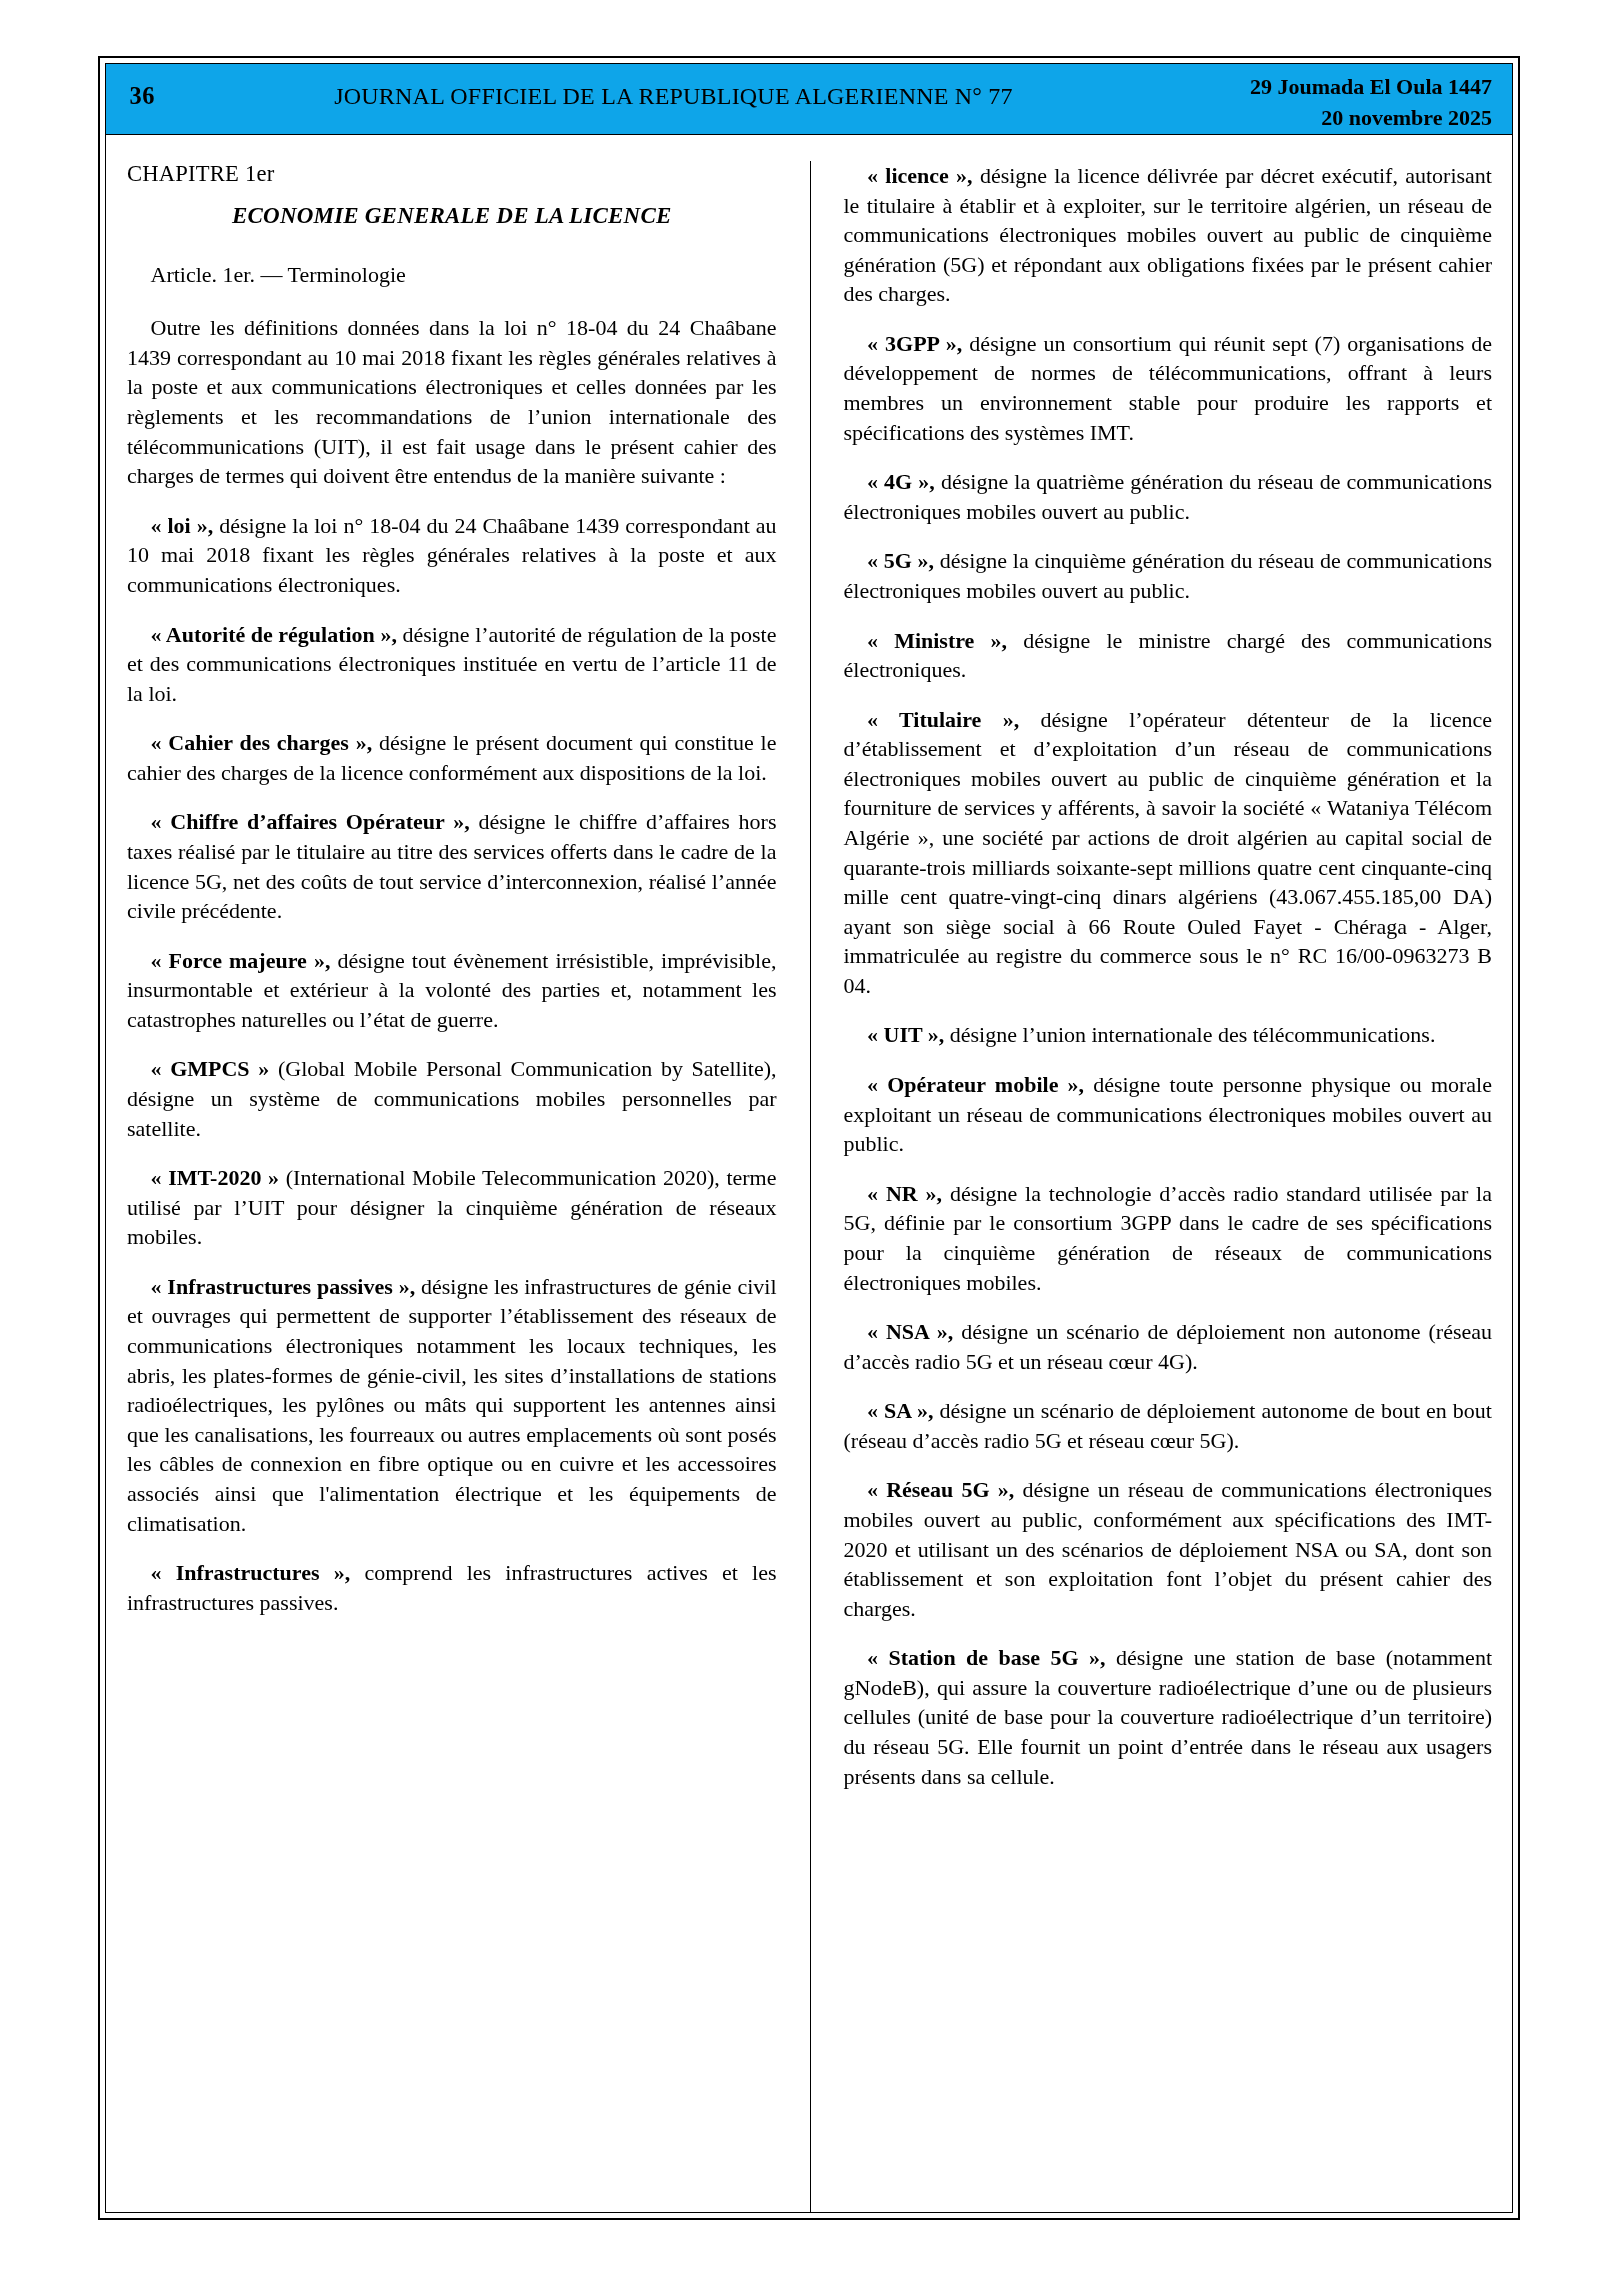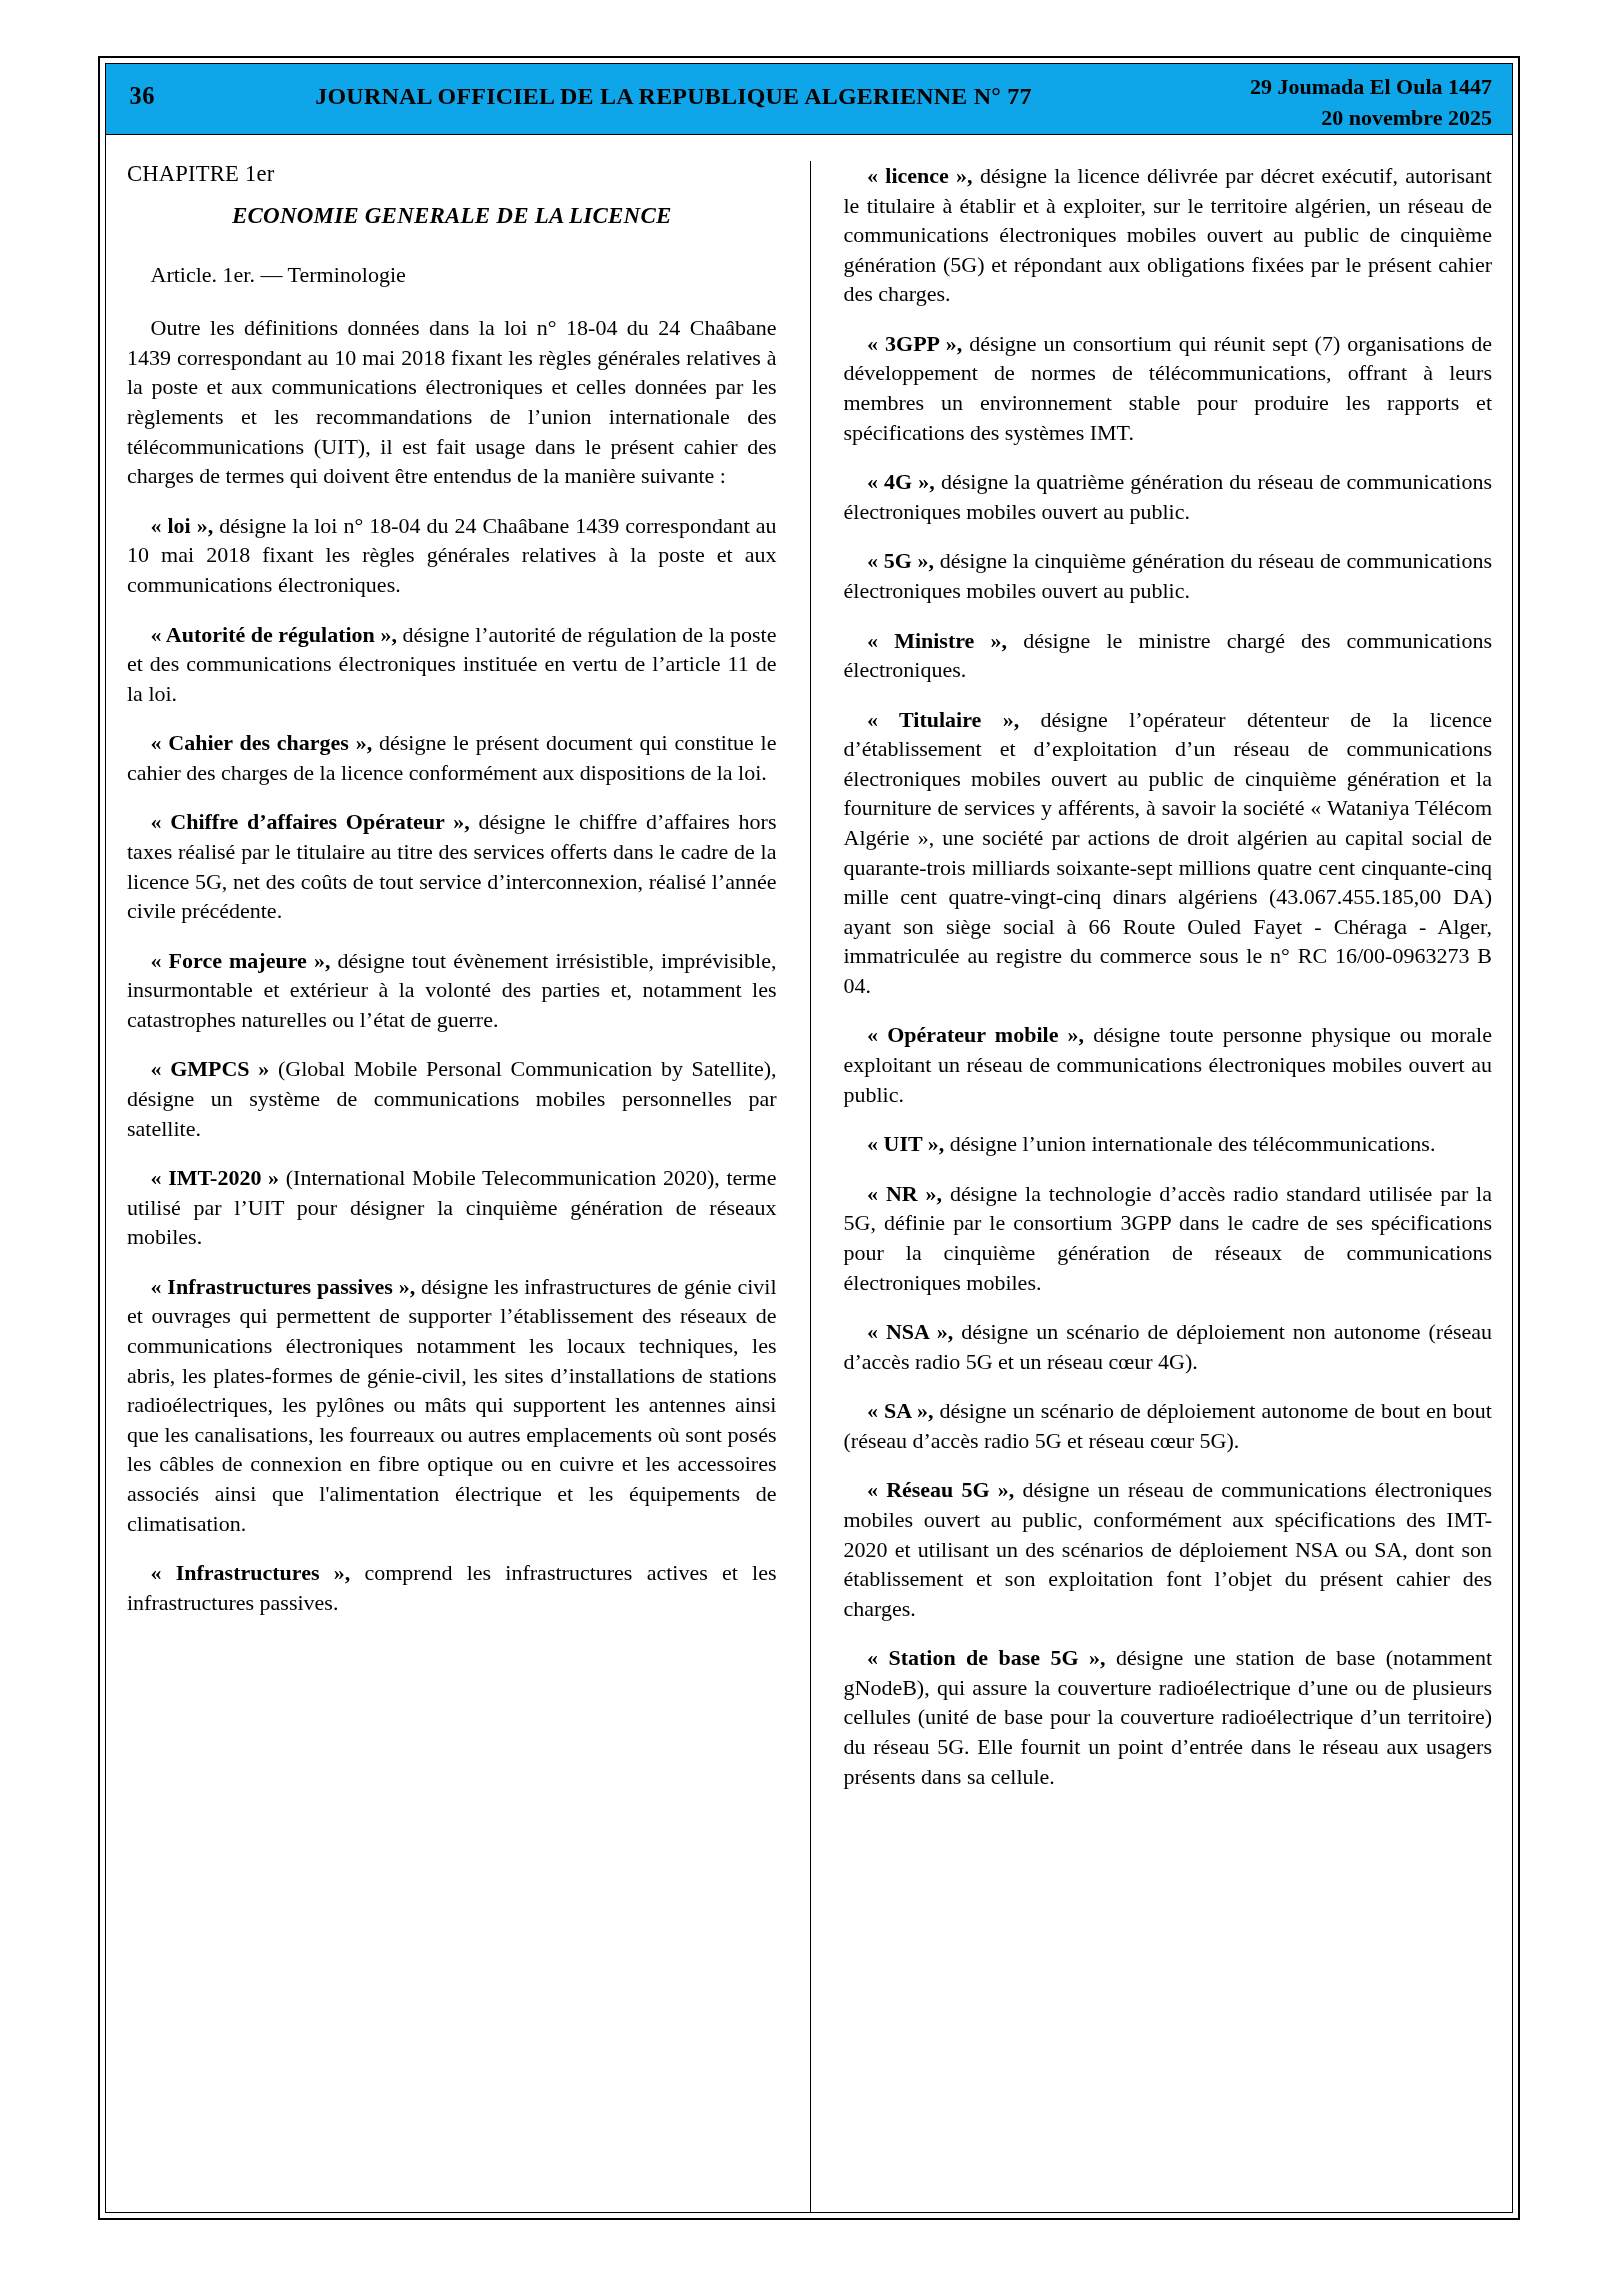--- a/index.html
+++ b/index.html
@@ -59,21 +59,21 @@
     font-weight: bold;
     letter-spacing: 0.5px;
   }
   .journal-title {
     position: absolute;
     left: 0;
     right: 0;
     top: 19px;
     text-align: center;
     font-size: 24px;
-    font-weight: bold;
+    font-weight: normal;
     letter-spacing: 0.2px;
     padding-right: 271px;
   }
   .header-dates {
     position: absolute;
     right: 20px;
     top: 7.2px;
     text-align: right;
     font-size: 22px;
     font-weight: bold;
@@ -178,22 +178,22 @@
       </div>
 
       <div class="col col-right">
         <div id="right-defs">
             <p class="para"><span class="b">« licence »,</span><span> désigne la licence délivrée par décret exécutif, autorisant le titulaire à établir et à exploiter, sur le territoire algérien, un réseau de communications électroniques mobiles ouvert au public de cinquième génération (5G) et répondant aux obligations fixées par le présent cahier des charges.</span></p>
             <p class="para"><span class="b">« 3GPP »,</span><span> désigne un consortium qui réunit sept (7) organisations de développement de normes de télécommunications, offrant à leurs membres un environnement stable pour produire les rapports et spécifications des systèmes IMT.</span></p>
             <p class="para"><span class="b">« 4G »,</span><span> désigne la quatrième génération du réseau de communications électroniques mobiles ouvert au public.</span></p>
             <p class="para"><span class="b">« 5G »,</span><span> désigne la cinquième génération du réseau de communications électroniques mobiles ouvert au public.</span></p>
             <p class="para"><span class="b">« Ministre »,</span><span> désigne le ministre chargé des communications électroniques.</span></p>
             <p class="para"><span class="b">« Titulaire »,</span><span> désigne l’opérateur détenteur de la licence d’établissement et d’exploitation d’un réseau de communications électroniques mobiles ouvert au public de cinquième génération et la fourniture de services y afférents, à savoir la société « Wataniya Télécom Algérie », une société par actions de droit algérien au capital social de quarante-trois milliards soixante-sept millions quatre cent cinquante-cinq mille cent quatre-vingt-cinq dinars algériens (43.067.455.185,00 DA) ayant son siège social à 66 Route Ouled Fayet - Chéraga - Alger, immatriculée au registre du commerce sous le n° RC 16/00-0963273 B 04.</span></p>
+            <p class="para"><span class="b">« UIT »,</span><span> désigne l’union internationale des télécommunications.</span></p>
             <p class="para"><span class="b">« Opérateur mobile »,</span><span> désigne toute personne physique ou morale exploitant un réseau de communications électroniques mobiles ouvert au public.</span></p>
-            <p class="para"><span class="b">« UIT »,</span><span> désigne l’union internationale des télécommunications.</span></p>
             <p class="para"><span class="b">« NR »,</span><span> désigne la technologie d’accès radio standard utilisée par la 5G, définie par le consortium 3GPP dans le cadre de ses spécifications pour la cinquième génération de réseaux de communications électroniques mobiles.</span></p>
             <p class="para"><span class="b">« NSA »,</span><span> désigne un scénario de déploiement non autonome (réseau d’accès radio 5G et un réseau cœur 4G).</span></p>
             <p class="para"><span class="b">« SA »,</span><span> désigne un scénario de déploiement autonome de bout en bout (réseau d’accès radio 5G et réseau cœur 5G).</span></p>
             <p class="para"><span class="b">« Réseau 5G »,</span><span> désigne un réseau de communications électroniques mobiles ouvert au public, conformément aux spécifications des IMT-2020 et utilisant un des scénarios de déploiement NSA ou SA, dont son établissement et son exploitation font l’objet du présent cahier des charges.</span></p>
             <p class="para"><span class="b">« Station de base 5G »,</span><span> désigne une station de base (notamment gNodeB), qui assure la couverture radioélectrique d’une ou de plusieurs cellules (unité de base pour la couverture radioélectrique d’un territoire) du réseau 5G. Elle fournit un point d’entrée dans le réseau aux usagers présents dans sa cellule.</span></p>
           </div>
       </div>
 
     </div>
   </div>

